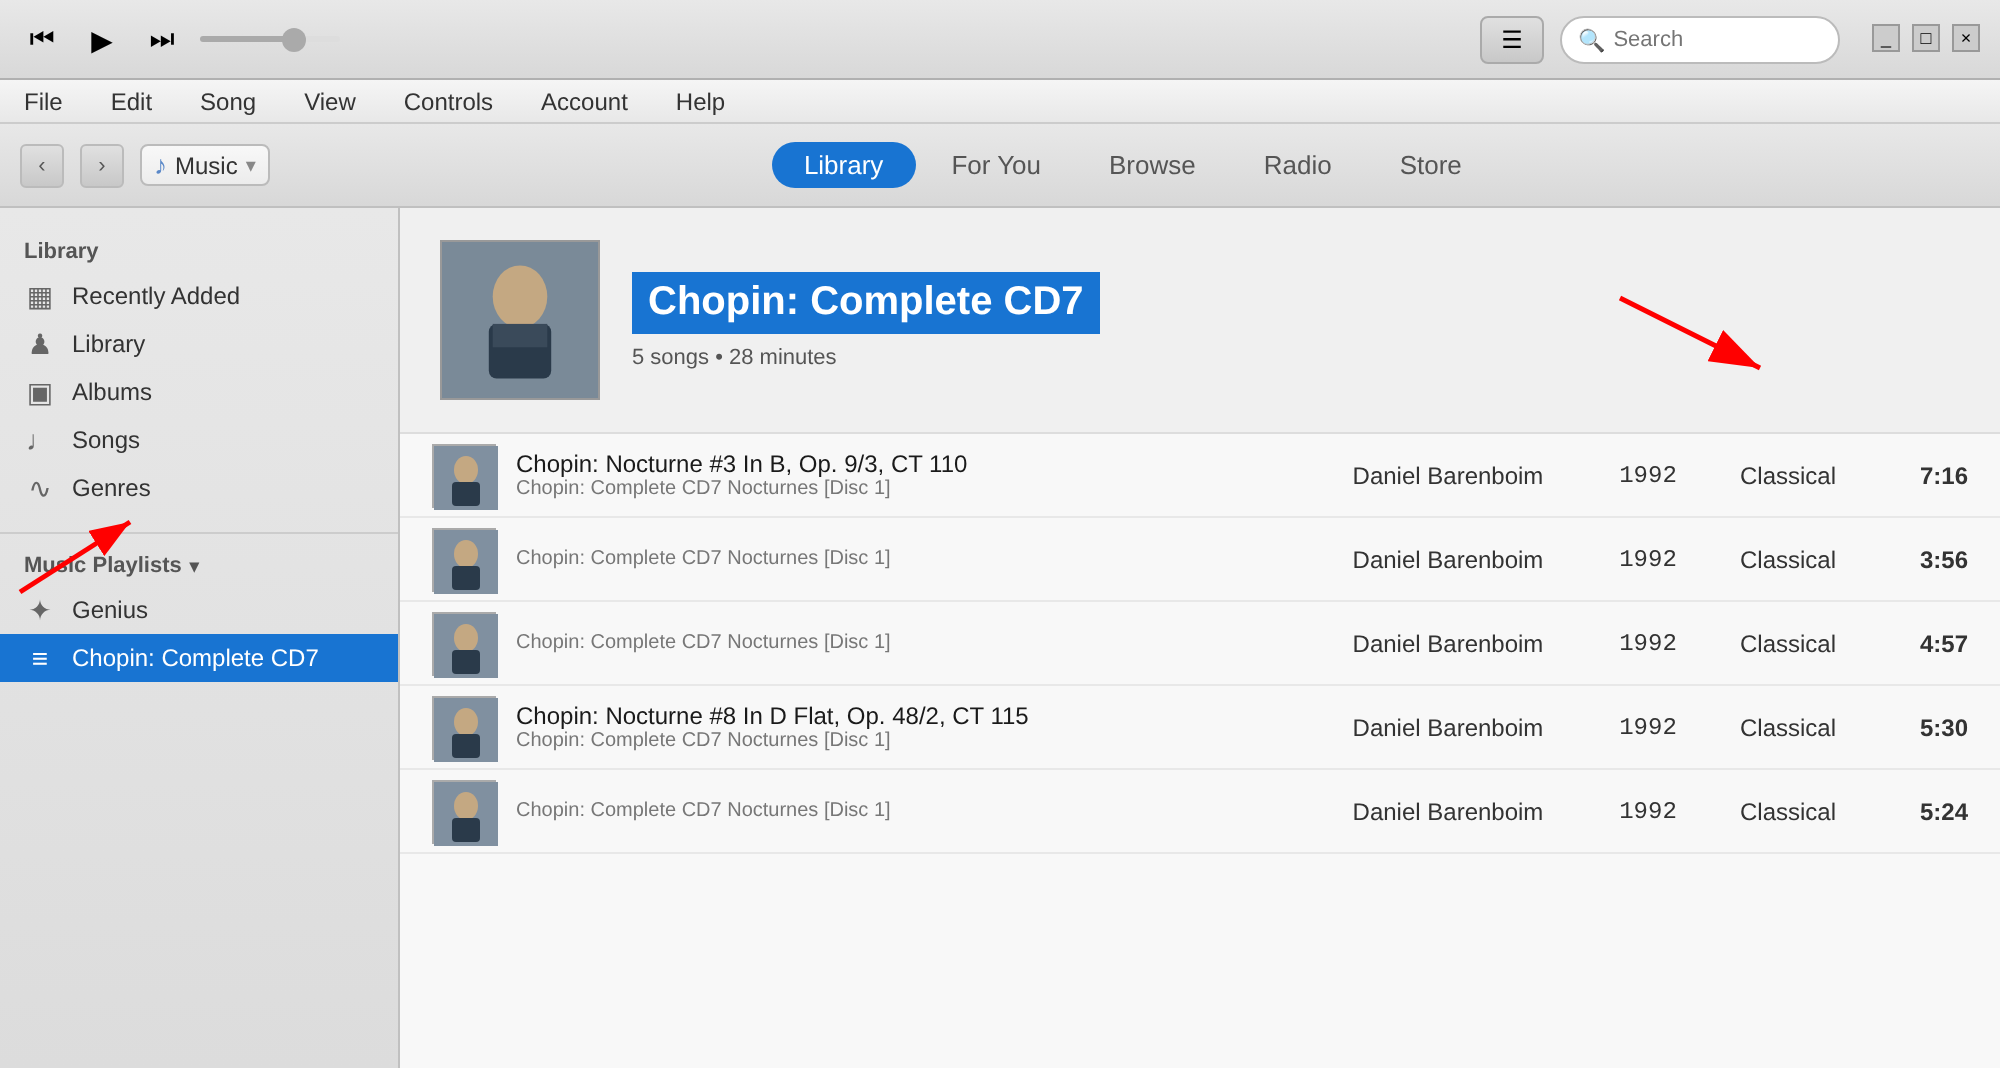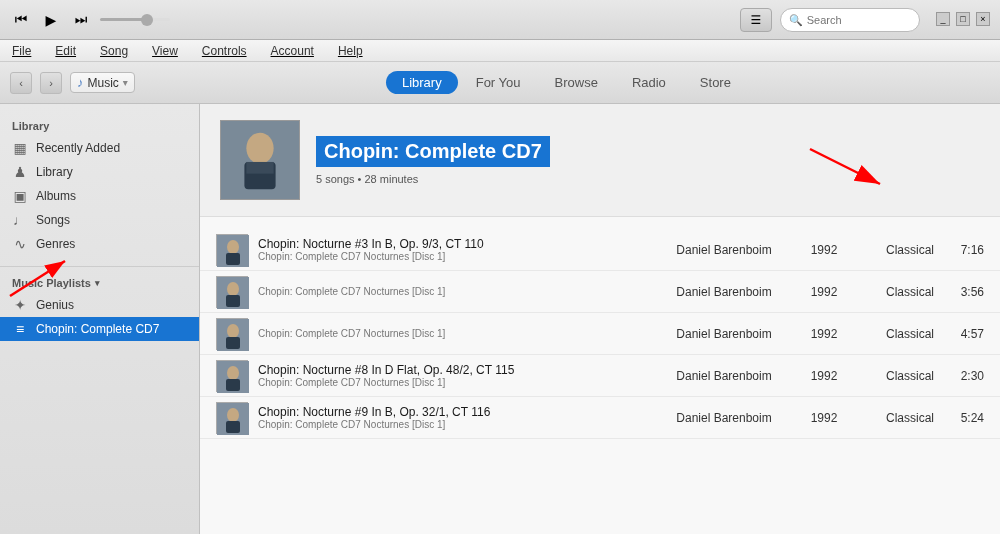--- a/index.html
+++ b/index.html
@@ -93,21 +93,20 @@
 
     
     .menu-bar {
       background: linear-gradient(to bottom, #f5f5f5, #e8e8e8);
       height: 22px;
       display: flex;
       align-items: center;
       padding: 0 8px;
       border-bottom: 1px solid #ccc;
       gap: 16px;
-      text-decoration: underline;
     }
     .menu-item {
       font-size: 12px;
       color: #333;
       cursor: pointer;
       padding: 0 4px;
     }
 
     
     .toolbar {
@@ -248,43 +247,43 @@
       color: white;
       font-size: 20px;
       font-weight: bold;
       padding: 4px 8px;
       display: inline-block;
       margin-bottom: 6px;
     }
     .album-meta { font-size: 11px; color: #555; }
 
     
-    .track-list { padding: 0; margin-top: 12px; }
+    .track-list { padding: 0; }
     .track-row {
       display: flex;
       align-items: center;
       padding: 0 16px;
       height: 42px;
       border-bottom: 1px solid #e8e8e8;
       gap: 10px;
       cursor: pointer;
     }
     .track-thumb {
       width: 32px; height: 32px;
       flex-shrink: 0;
       background: linear-gradient(135deg, #7a8d9a, #8899aa);
       border: 1px solid #aaa;
     }
     .track-info { flex: 1; min-width: 0; }
     .track-title { font-size: 12px; color: #1a1a1a; white-space: nowrap; overflow: hidden; text-overflow: ellipsis; }
     .track-album { font-size: 10px; color: #777; white-space: nowrap; overflow: hidden; text-overflow: ellipsis; }
     .track-artist { width: 140px; font-size: 12px; color: #333; text-align: center; }
-    .track-year { width: 40px; font-size: 12px; color: #333; text-align: center; }
-    .track-genre { width: 80px; font-size: 12px; color: #333; text-align: right; }
-    .track-duration { width: 40px; font-size: 12px; color: #333; text-align: right; }
+    .track-year { width: 40px; font-size: 12px; color: #333; text-align: center; font-family: Liberation Mono, monospace; }
+    .track-genre { width: 80px; font-size: 12px; color: #333; text-align: center; }
+    .track-duration { width: 40px; font-size: 12px; color: #333; text-align: right; font-weight: bold; }
     .album-section-wrapper {
       position: relative;
     }
   </style>
 </head>
 <body>
 
 <div class="title-bar">
   <div class="playback-controls">
     <div class="play-btn">⏮</div>
@@ -476,32 +475,31 @@
         <rect x="9" y="18" width="14" height="12" rx="2" fill="#2a3a4a"></rect>
       </svg>
     </div>
     <div class="track-info">
       <div class="track-title">Chopin: Nocturne #8 In D Flat, Op. 48/2, CT 115</div>
       <div class="track-album">Chopin: Complete CD7 Nocturnes [Disc 1]</div>
     </div>
     <div class="track-artist">Daniel Barenboim</div>
     <div class="track-year">1992</div>
     <div class="track-genre">Classical</div>
-    <div class="track-duration">2:30</div>
+    <div class="track-duration">5:30</div>
   </div>
         <div class="track-row">
     <div class="track-thumb">
       <svg width="32" height="32" viewBox="0 0 32 32">
         <rect width="32" height="32" fill="#8090a0"></rect>
         <ellipse cx="16" cy="12" rx="6" ry="7" fill="#c4a882"></ellipse>
         <rect x="9" y="18" width="14" height="12" rx="2" fill="#2a3a4a"></rect>
       </svg>
     </div>
     <div class="track-info">
-      <div class="track-title">Chopin: Nocturne #9 In B, Op. 32/1, CT 116</div>
       <div class="track-album">Chopin: Complete CD7 Nocturnes [Disc 1]</div>
     </div>
     <div class="track-artist">Daniel Barenboim</div>
     <div class="track-year">1992</div>
     <div class="track-genre">Classical</div>
     <div class="track-duration">5:24</div>
   </div>
       </div>
   </div>
 </div>

